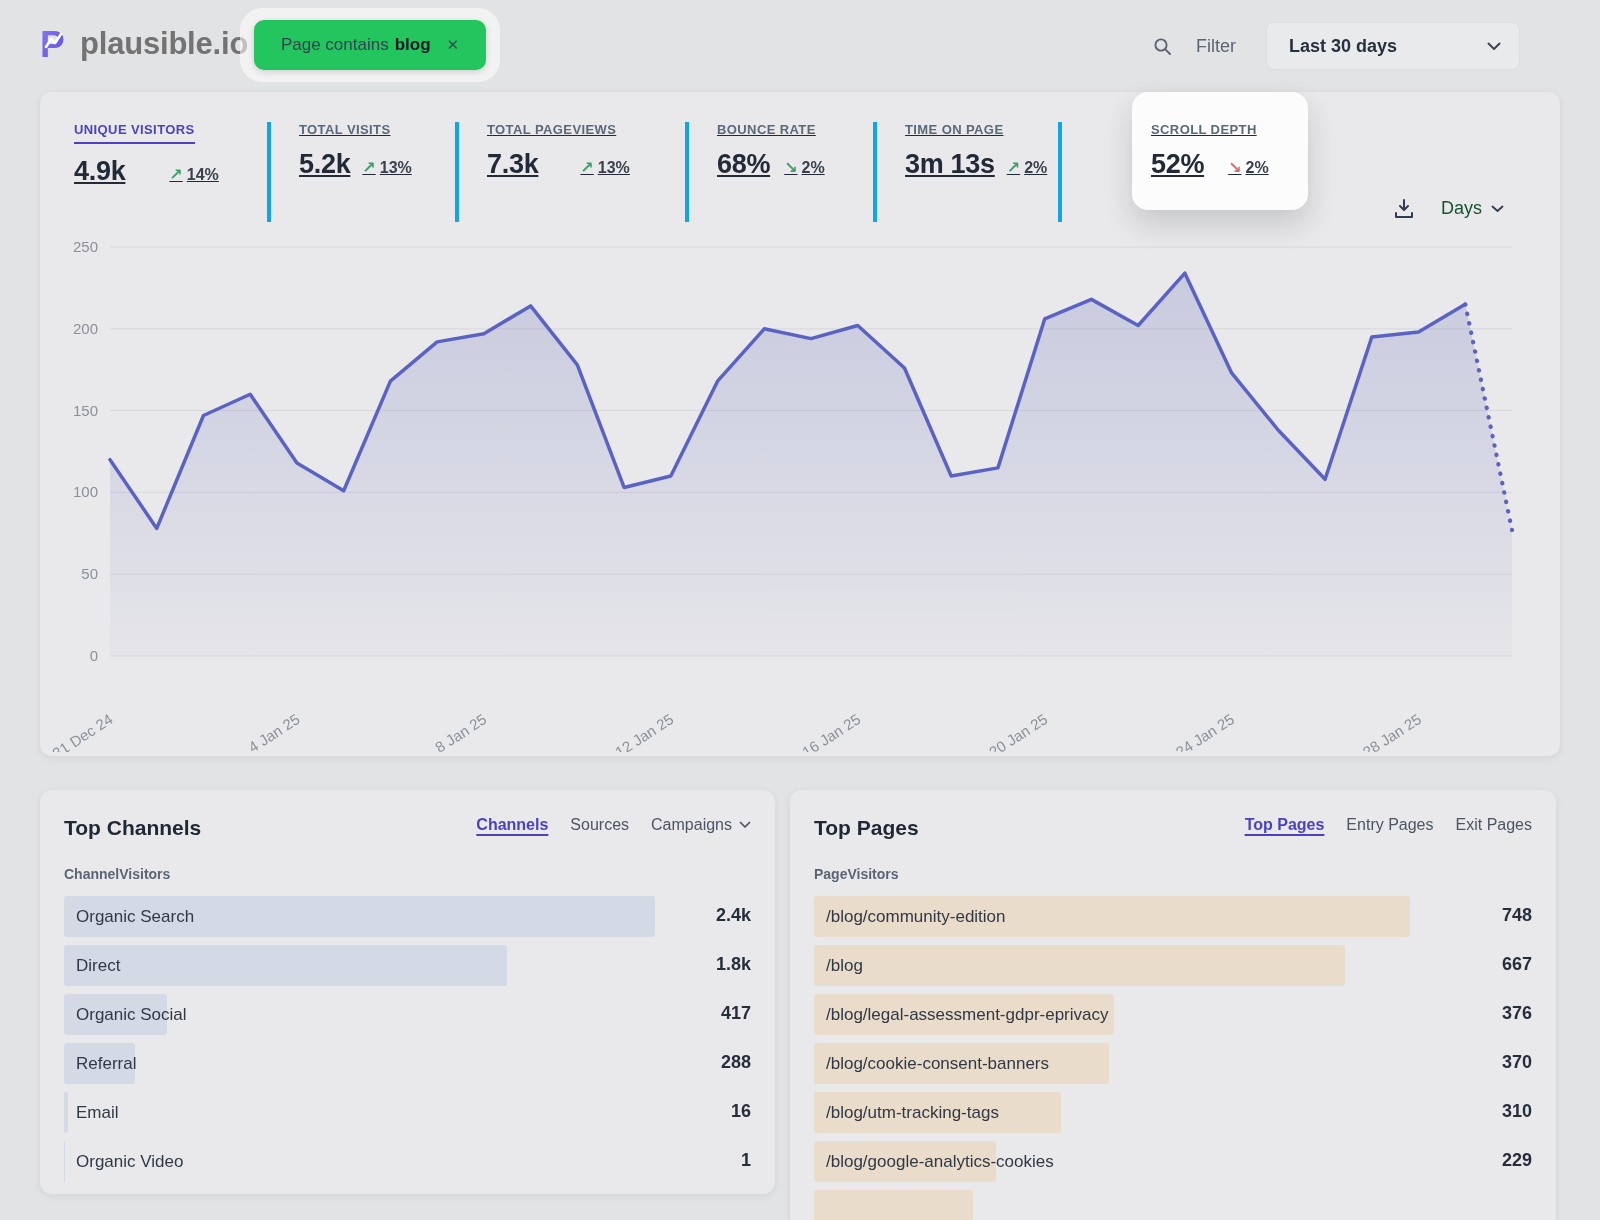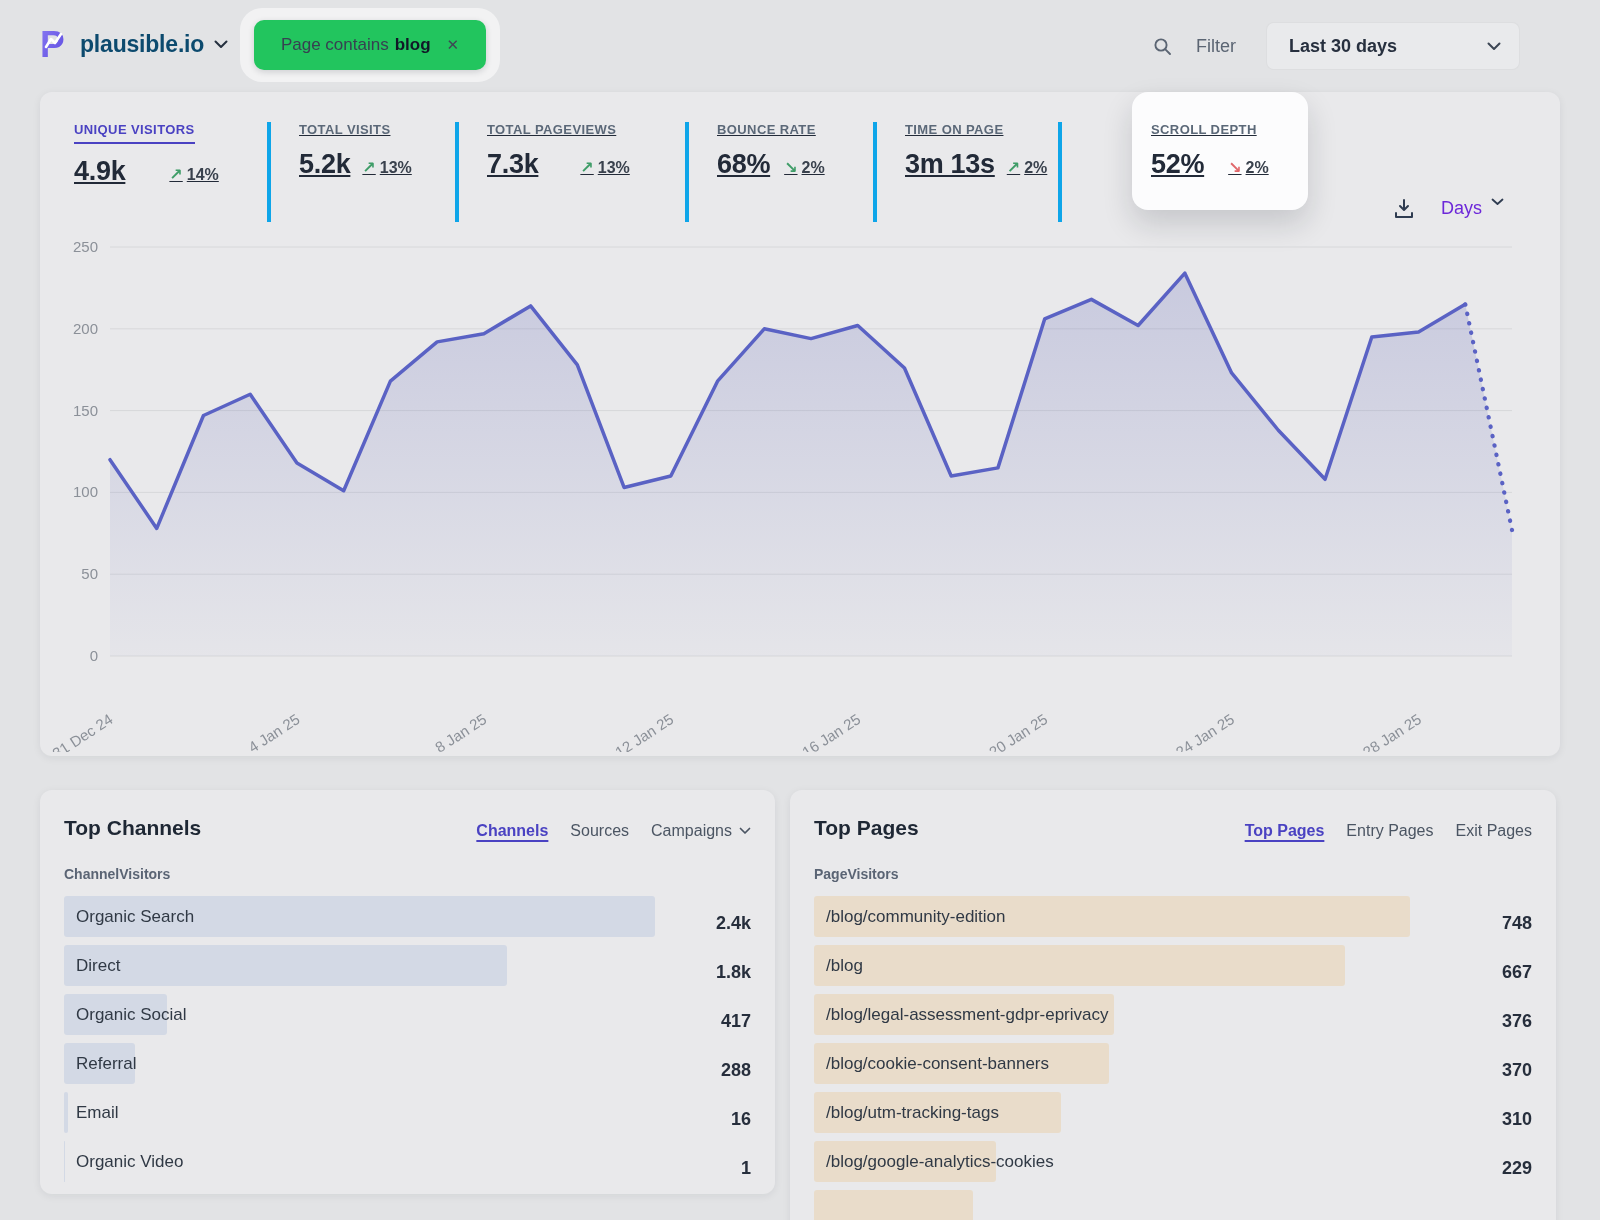--- a/index.html
+++ b/index.html
@@ -7,21 +7,21 @@
   body {
     font-family:"Liberation Sans","DejaVu Sans",sans-serif;
     background:#e2e3e5; color:#222a38;
     -webkit-font-smoothing:antialiased;
   }
   .page { position:relative; width:1600px; height:1220px; overflow:hidden; }
 
   
   header { position:relative; height:92px; }
   .brand { position:absolute; left:40px; top:26px; display:flex; align-items:center; gap:10px; cursor:pointer; }
-  .brand .site { font-size:23px; font-weight:800; color:#0c4a6e; letter-spacing:-.2px; }
+  .brand .site { font-size:31px; font-weight:800; color:#737373; letter-spacing:-.2px; }
   .chev { display:inline-block; }
   .chip-halo {
     position:absolute; left:240px; top:8px; width:260px; height:74px;
     background:rgba(255,255,255,.55); border-radius:22px;
   }
   .chip {
     position:absolute; left:14px; top:12px; right:14px; bottom:12px;
     background:#22c55e; border-radius:10px; box-shadow:0 2px 6px rgba(20,25,40,.16);
     display:flex; align-items:center; justify-content:center; gap:6px;
     font-size:17px; color:#374151; white-space:nowrap;
@@ -68,49 +68,49 @@
     margin:-30px 0 0 42px; width:176px; height:118px;
     background:#fcfcfd; border-radius:16px; padding:30px 0 0 19px;
     box-shadow:0 14px 30px rgba(20,25,40,.16);
   }
   .spotlight .stat-delta { margin-left:24px; }
 
   .chart-controls {
     position:absolute; top:106px; right:56px; display:flex; align-items:center; gap:26px;
     color:#2f3c51;
   }
-  .interval { display:flex; gap:9px; font-size:18px; color:#6d28d9; cursor:pointer; }
+  .interval { display:flex; align-items:center; gap:9px; font-size:18px; color:#14532d; cursor:pointer; }
   .dl { cursor:pointer; display:flex; }
 
   #chart { position:absolute; left:0; top:130px; }
   #chart text { font-family:"Liberation Sans","DejaVu Sans",sans-serif; }
   .grid { stroke:#d7d8da; stroke-width:1; }
   .ylab, .xlab { fill:#8b9098; font-size:15px; }
 
   
   .tables { display:flex; gap:15px; margin:34px 40px 0; align-items:flex-start; }
   .panel {
     background:#e9e9eb; border-radius:12px; box-shadow:0 2px 8px rgba(20,25,40,.07);
     padding:26px 24px 0; overflow:hidden; position:relative;
   }
   .panel.channels { width:735px; height:404px; }
   .panel.pages    { width:766px; height:470px; }
-  .panel-head { display:flex; align-items:flex-end; justify-content:space-between; }
+  .panel-head { display:flex; align-items:flex-start; justify-content:space-between; }
   .panel-title { font-size:21px; font-weight:800; color:#1e2734; }
   .tabs { display:flex; align-items:center; gap:22px; }
   .tab { font-size:16px; color:#4b5563; cursor:pointer; display:flex; align-items:center; gap:7px; white-space:nowrap; }
   .tab.active { color:var(--accent,#4a42c2); font-weight:700; text-decoration:underline; text-underline-offset:4px; text-decoration-thickness:2px; }
   .cols { display:flex; justify-content:flex-start; margin-top:26px; font-size:14px; font-weight:700; color:#5a6474; }
   .rows { margin-top:10px; }
   .row { position:relative; height:49px; cursor:pointer; }
   .bar { position:absolute; left:0; top:4px; height:41px; border-radius:3px; }
   .channels .bar { background:var(--channel-bar,#d3d9e5); }
   .pages .bar    { background:var(--page-bar,#e9dcca); }
   .row-label { position:absolute; left:12px; top:0; line-height:49px; font-size:17px; color:#303945; z-index:1; white-space:nowrap; }
-  .row-value { position:absolute; right:0; top:8px; line-height:47px; font-size:18px; font-weight:700; color:#262e3c; }
+  .row-value { position:absolute; right:0; top:0; line-height:47px; font-size:18px; font-weight:700; color:#262e3c; }
 </style>
 </head>
 <body>
 
 <div class="page">
 
   <header>
     <div class="brand">
       <svg width="30" height="36" viewBox="0 0 30 36">
         <defs>

